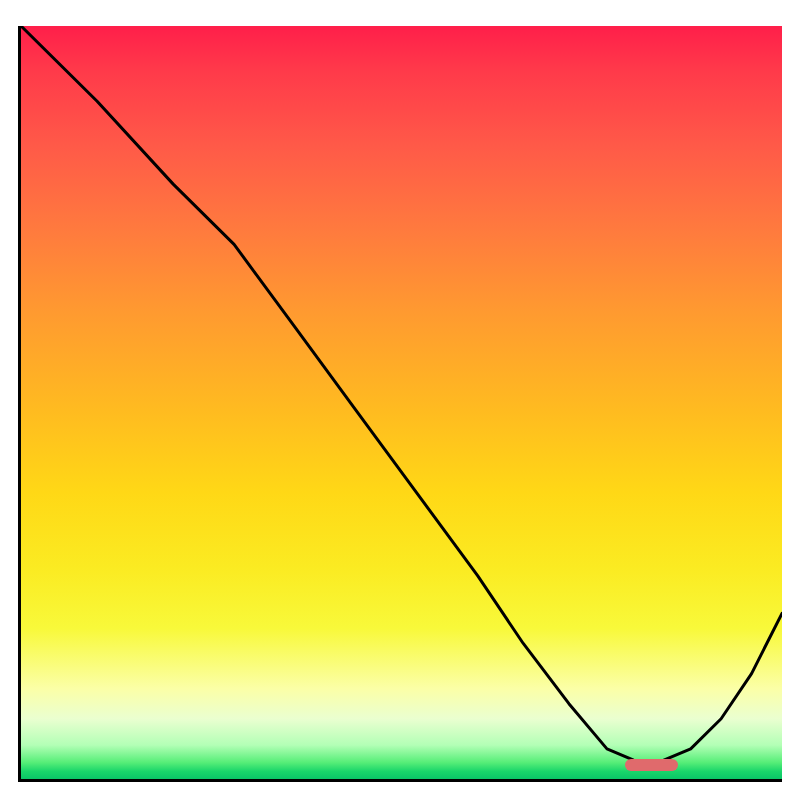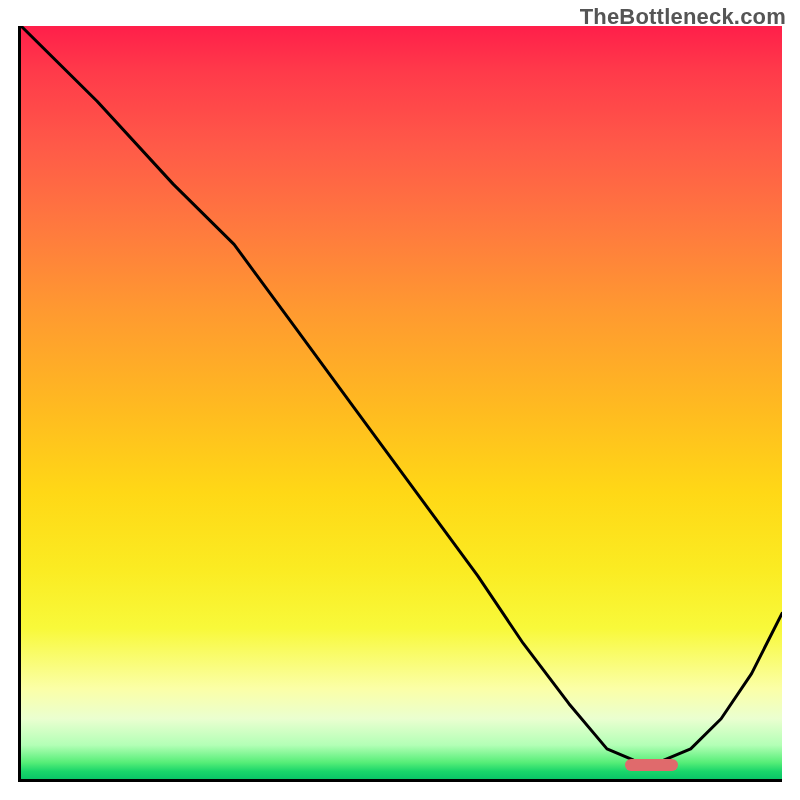--- a/index.html
+++ b/index.html
@@ -72,21 +72,20 @@
     background: #e06a6c;
     border-radius: 6px;
     height: 12px;
   }
 </style>
 </head>
 <body>
 
 <div class="wrap">
 
-  <div class="watermark">TheBottleneck.com</div>
 
   <div class="plot-area">
     <div class="gradient-fill"></div>
 
     <svg class="curve" viewBox="0 0 764 756" preserveAspectRatio="none">
       <path id="curve-path" d="M0.00 0.00 L76.40 75.60 L152.80 158.76 L213.92 219.24 L275.04 302.40 L336.16 385.56 L397.28 468.72 L458.40 551.88 L504.24 619.92 L550.08 680.40 L588.28 725.76 L615.02 737.10 L641.76 738.61 L672.32 725.76 L702.88 695.52 L733.44 650.16 L764.00 589.68" fill="none" stroke="#000000" stroke-width="3" stroke-linejoin="round" stroke-linecap="round"></path>
     </svg>
 
     <div class="target-bar" id="target-bar" style="left: 603.56px; width: 53.48px; top: 732.612px; background: rgb(224, 106, 108);"></div>
   </div>

